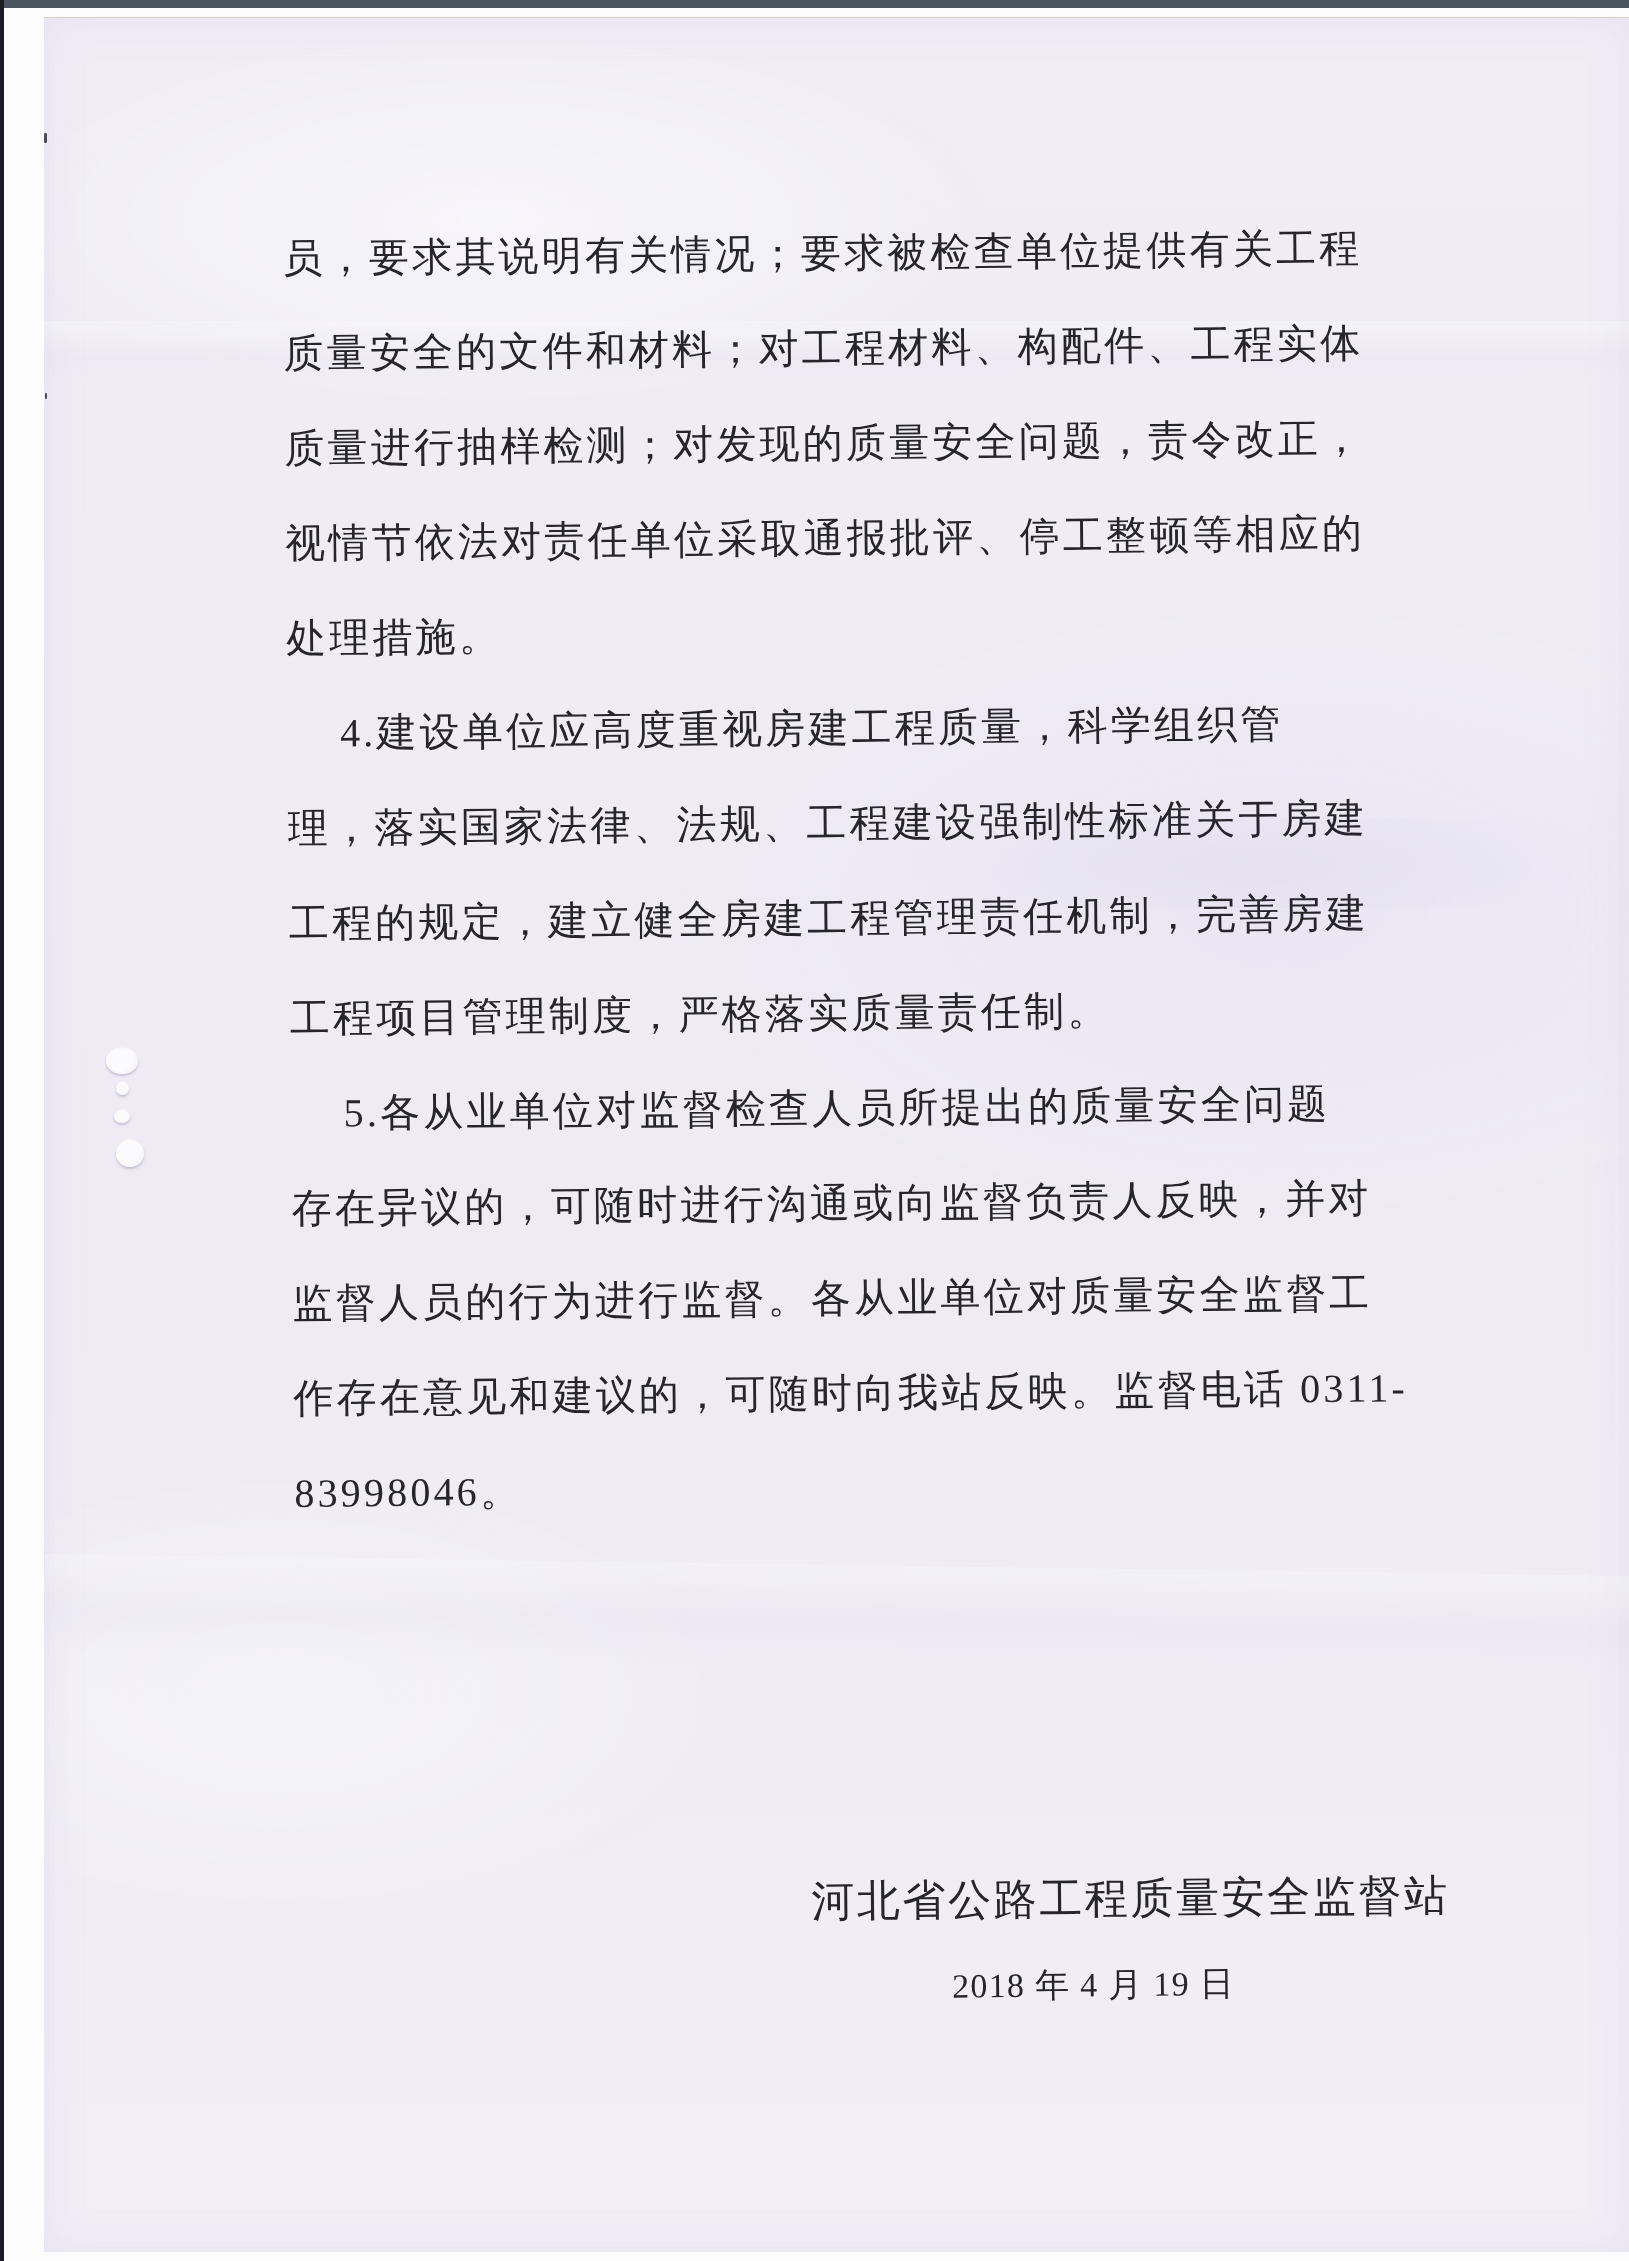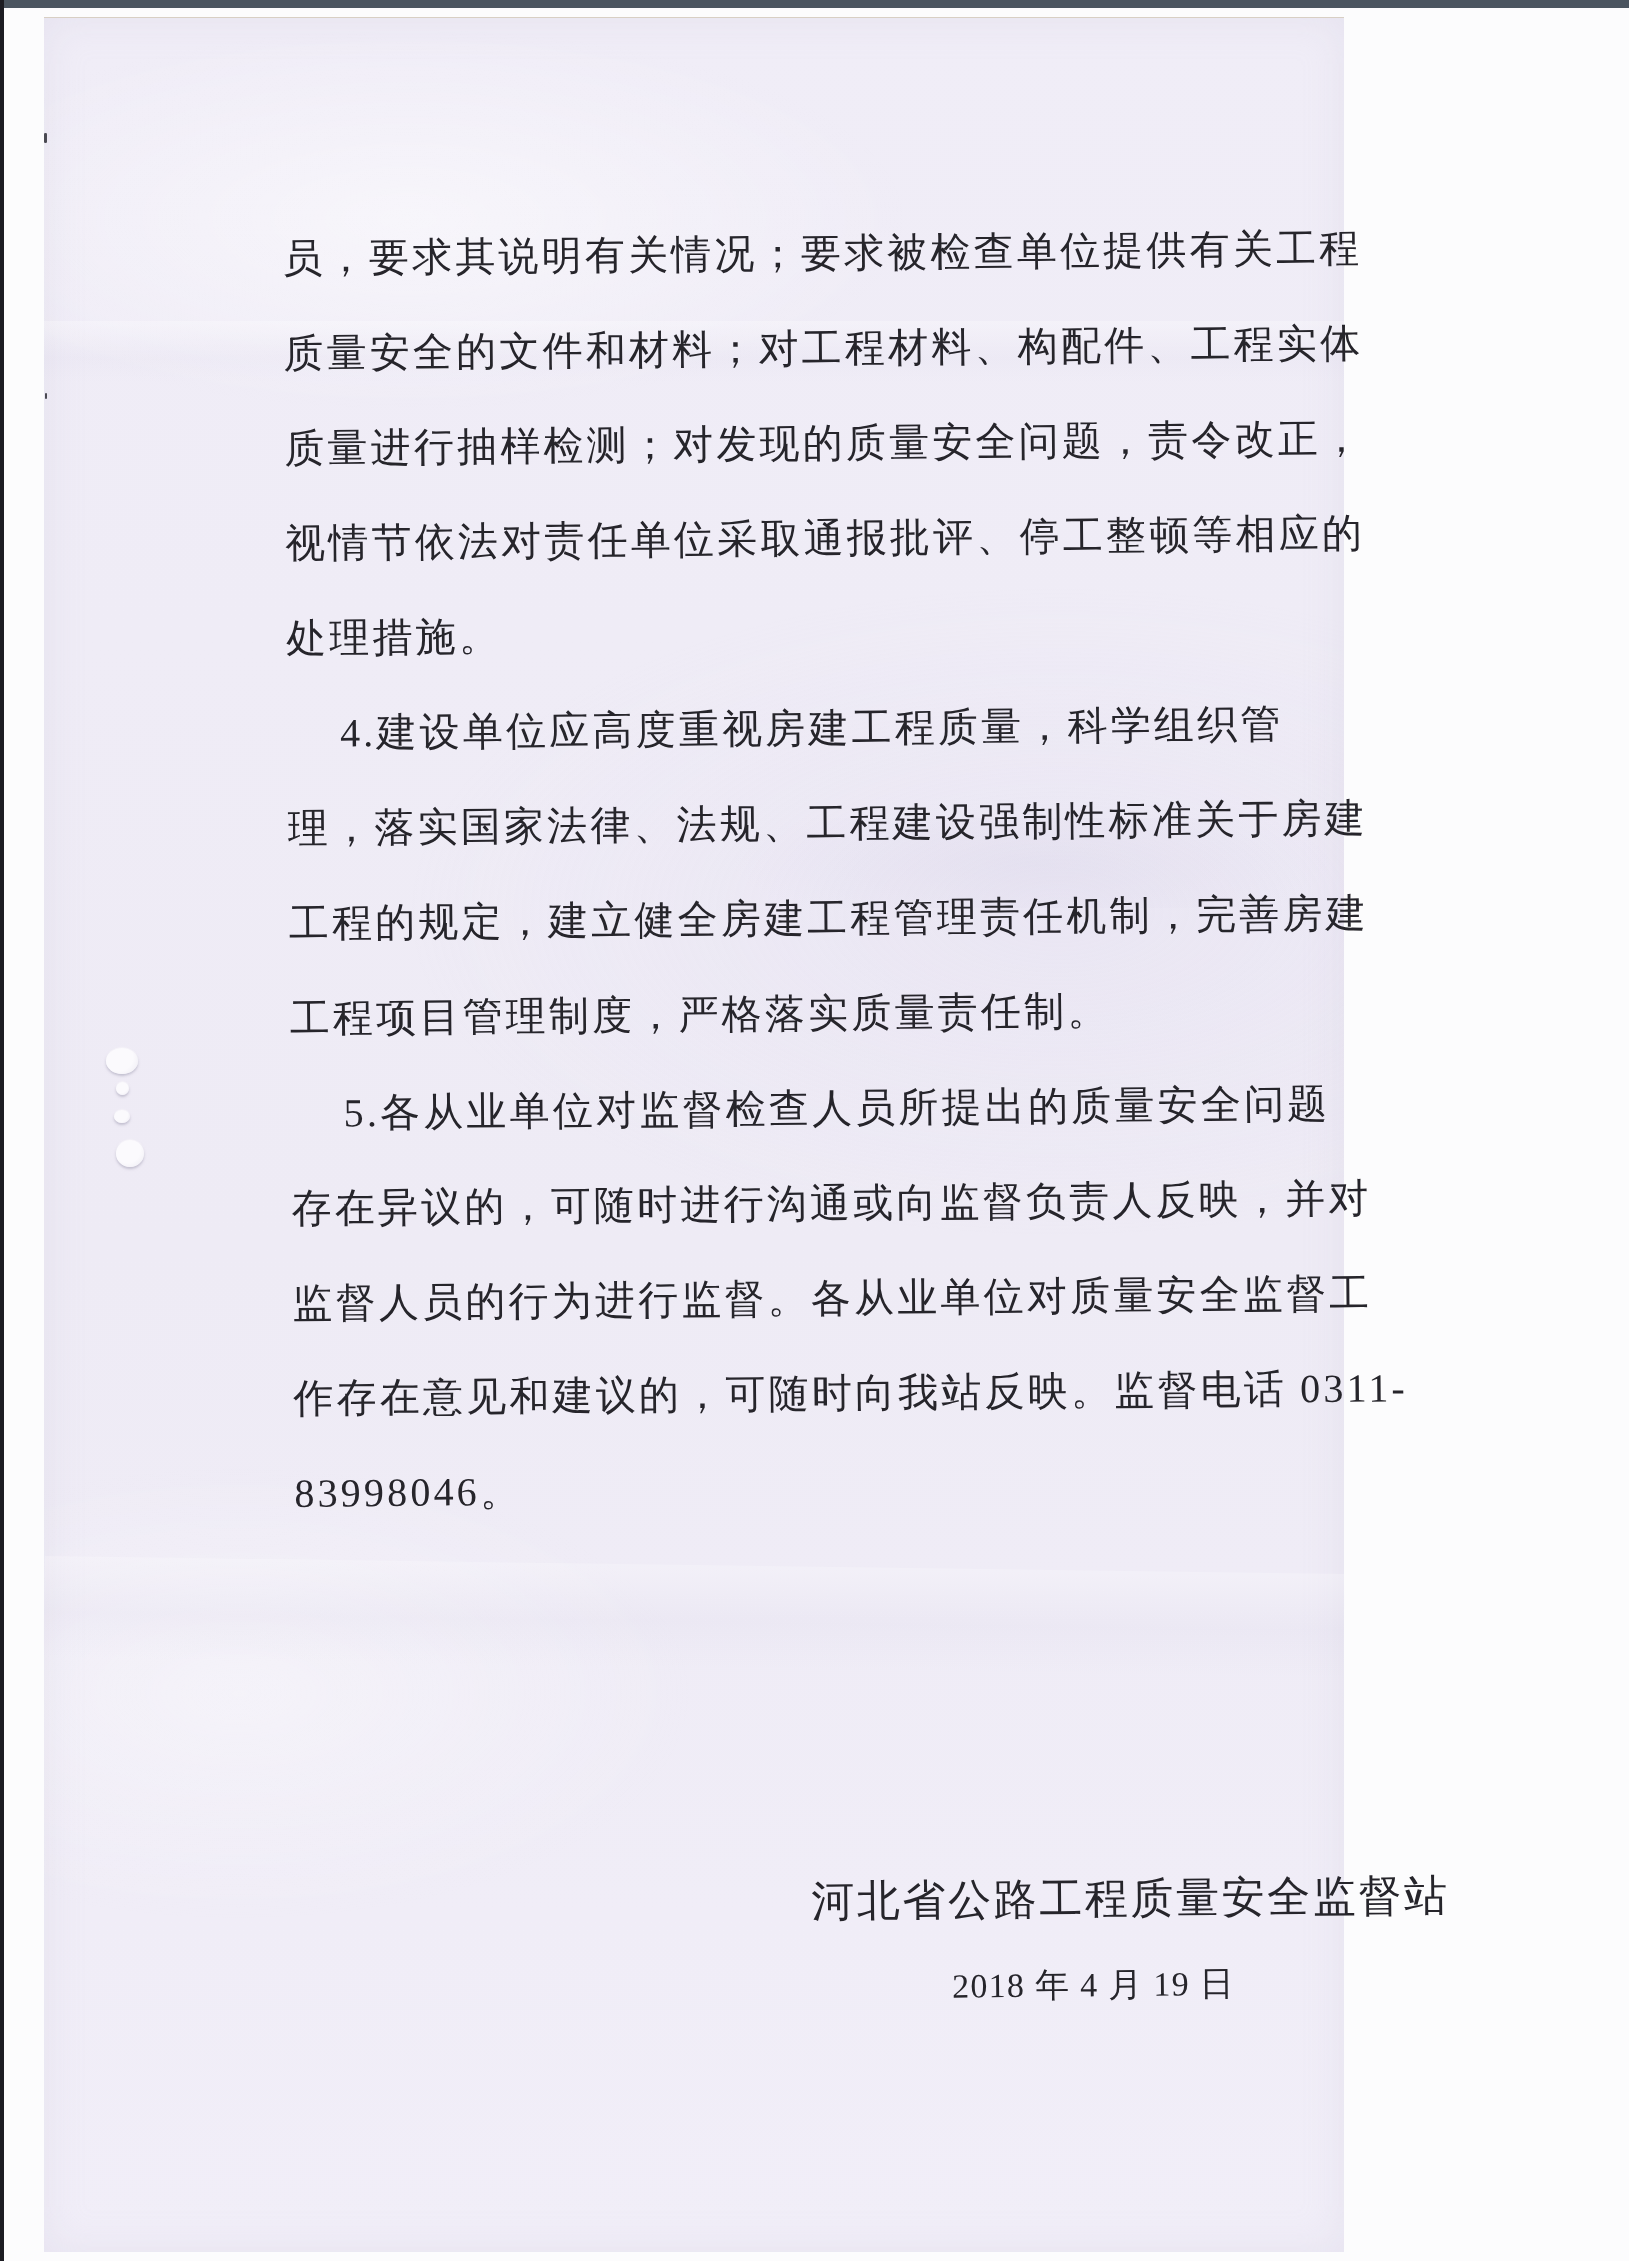--- a/index.html
+++ b/index.html
@@ -21,21 +21,21 @@
   }
   .scanner-strip-top{
     position:absolute;left:0;top:0;width:100%;height:7.7px;
     background:var(--scanner-edge-top);
   }
   .scanner-strip-left{
     position:absolute;left:0;top:0;width:3.9px;height:100%;
     background:var(--scanner-edge-left);
   }
   .sheet{
-    position:absolute;left:44px;top:17px;width:1300px;height:2235px;
+    position:absolute;left:44px;top:17px;width:1586px;height:2235px;
     background:
       radial-gradient(709px 271px at 28% 9%, rgba(255,255,255,0.50), rgba(255,255,255,0) 70%),
       radial-gradient(903px 451px at 78% 40%, rgba(223,218,238,0.30), rgba(223,218,238,0) 72%),
       radial-gradient(645px 322px at 15% 75%, rgba(255,255,255,0.35), rgba(255,255,255,0) 70%),
       linear-gradient(180deg, var(--paper) 0%, #eeebf5 55%, #f1eef8 100%);
     border-top:1.3px solid rgba(170,150,100,0.35);
     box-shadow:inset 0 0 39px rgba(200,196,216,0.25);
   }
   .crease{position:absolute;pointer-events:none;}
   .crease-a{

